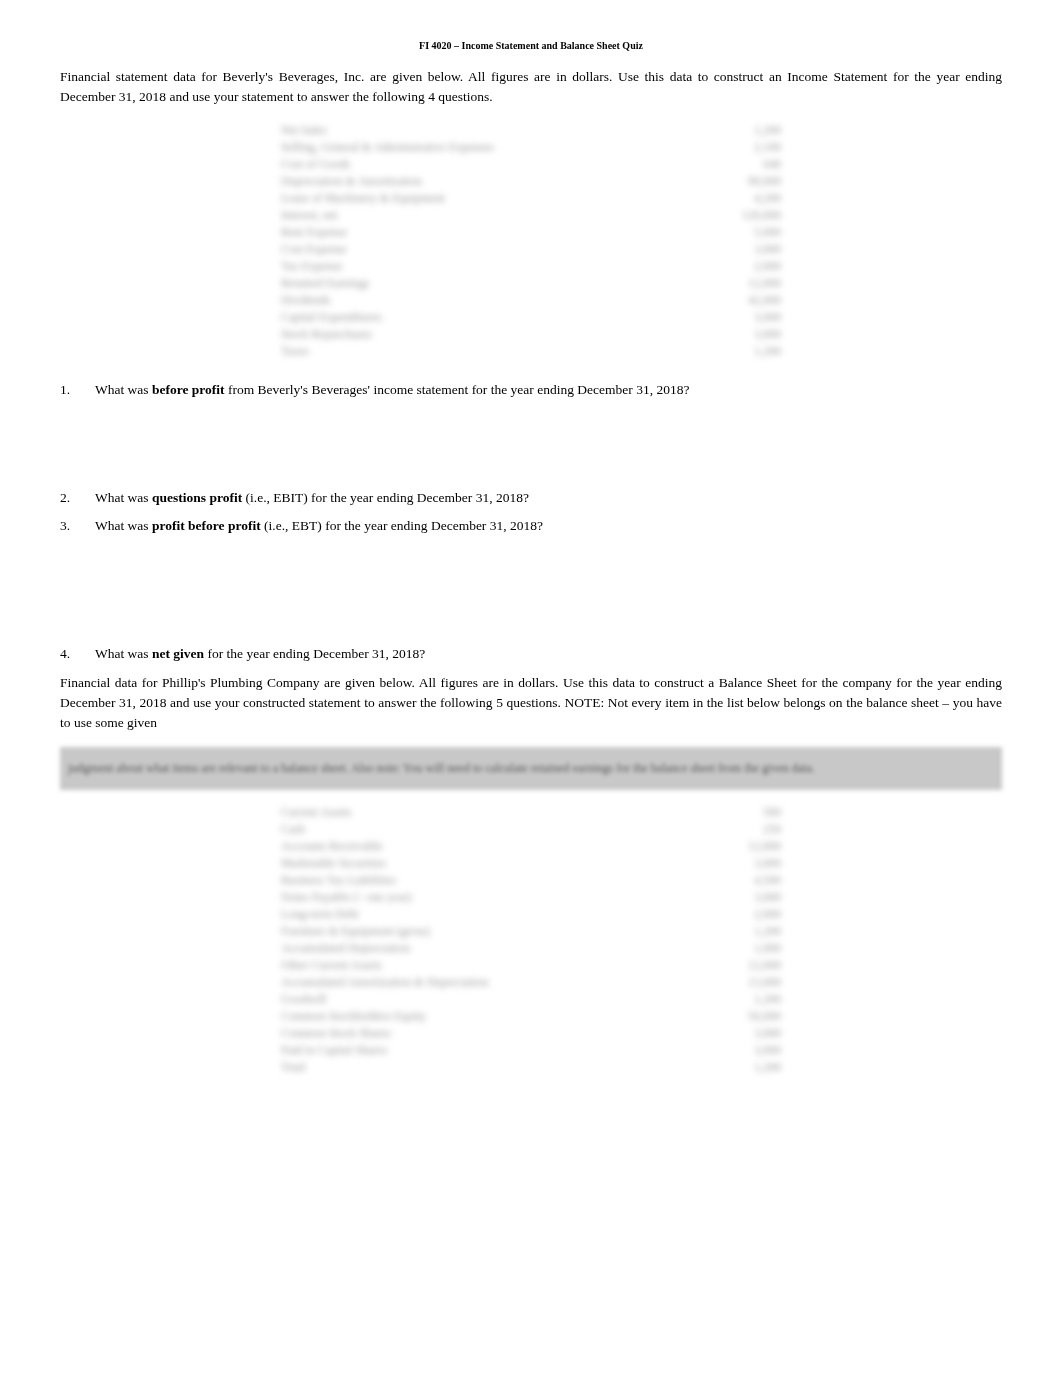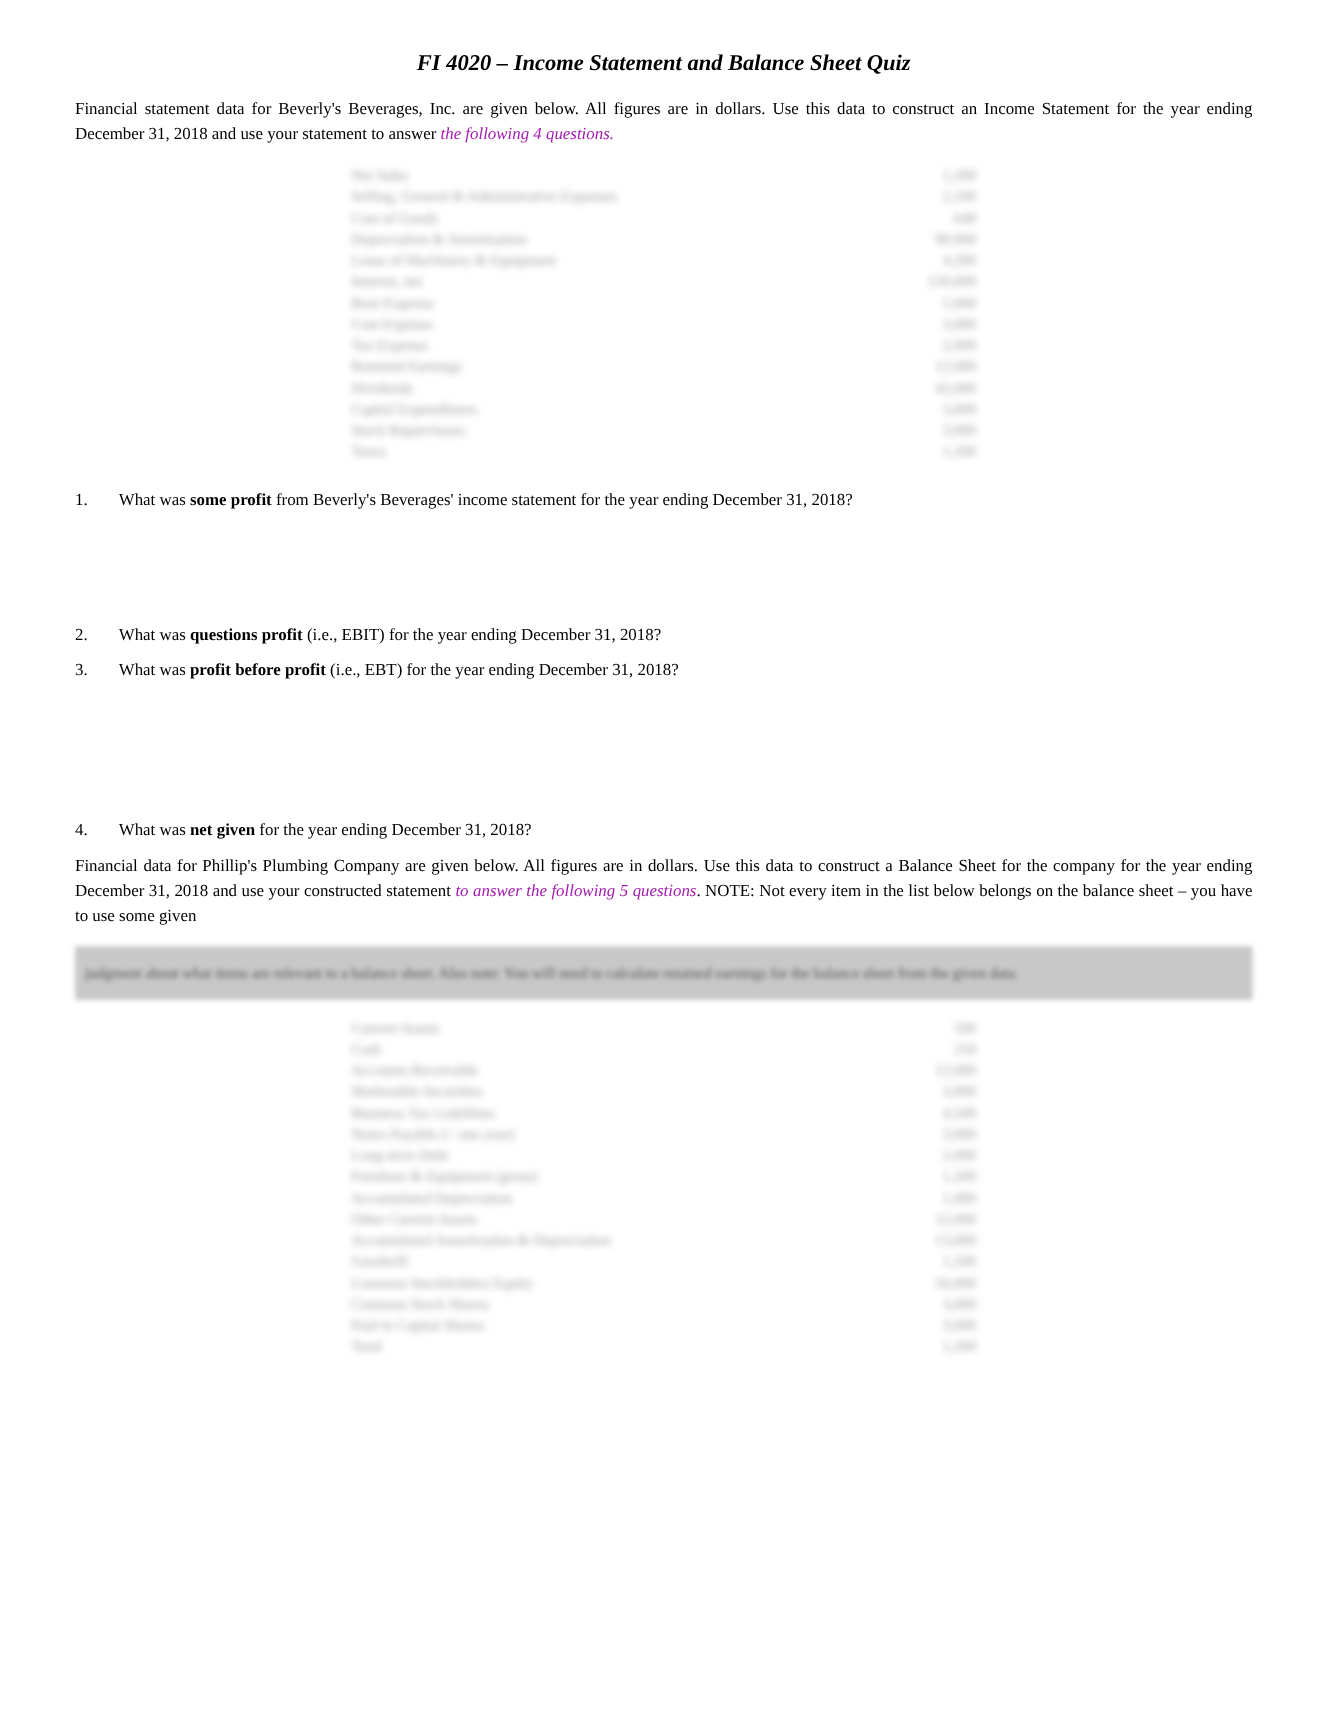--- a/index.html
+++ b/index.html
@@ -14,35 +14,33 @@
       font-size: 14px;
       color: #000000;
       width: 1062px;
       min-height: 1377px;
       padding: 40px 60px;
     }
 
     .page-title {
       text-align: center;
       font-weight: bold;
-      font-size: 18px;
+      font-size: 10px;
       margin-bottom: 16px;
-      font-style: italic;
     }
 
     .intro-paragraph {
       text-align: justify;
       line-height: 1.5;
       margin-bottom: 14px;
       font-size: 13.5px;
     }
 
     .italic-orange {
-      color: #a21caf;
-      font-style: italic;
+      color: #000000;
     }
 
     .data-table-container {
       display: flex;
       justify-content: center;
       margin: 14px 0 20px 0;
     }
 
     .data-table {
       width: 500px;
@@ -172,21 +170,21 @@
     <div class="data-row">
       <span class="label">Taxes</span>
         <span class="value">1,200</span>
     </div>
   </div>
 </div>
 
 <div class="question-item">
   <span class="question-number">1.</span>
   <span class="question-text">
-    What was <strong>some profit</strong> from Beverly's Beverages' income statement for the year ending December 31, 2018?
+    What was <strong>before profit</strong> from Beverly's Beverages' income statement for the year ending December 31, 2018?
   </span>
 </div>
 
 <div class="answer-space"></div>
 
 <div class="question-item">
   <span class="question-number">2.</span>
   <span class="question-text">
     What was <strong>questions profit</strong> (i.e., EBIT) for the year ending December 31, 2018?
   </span>

